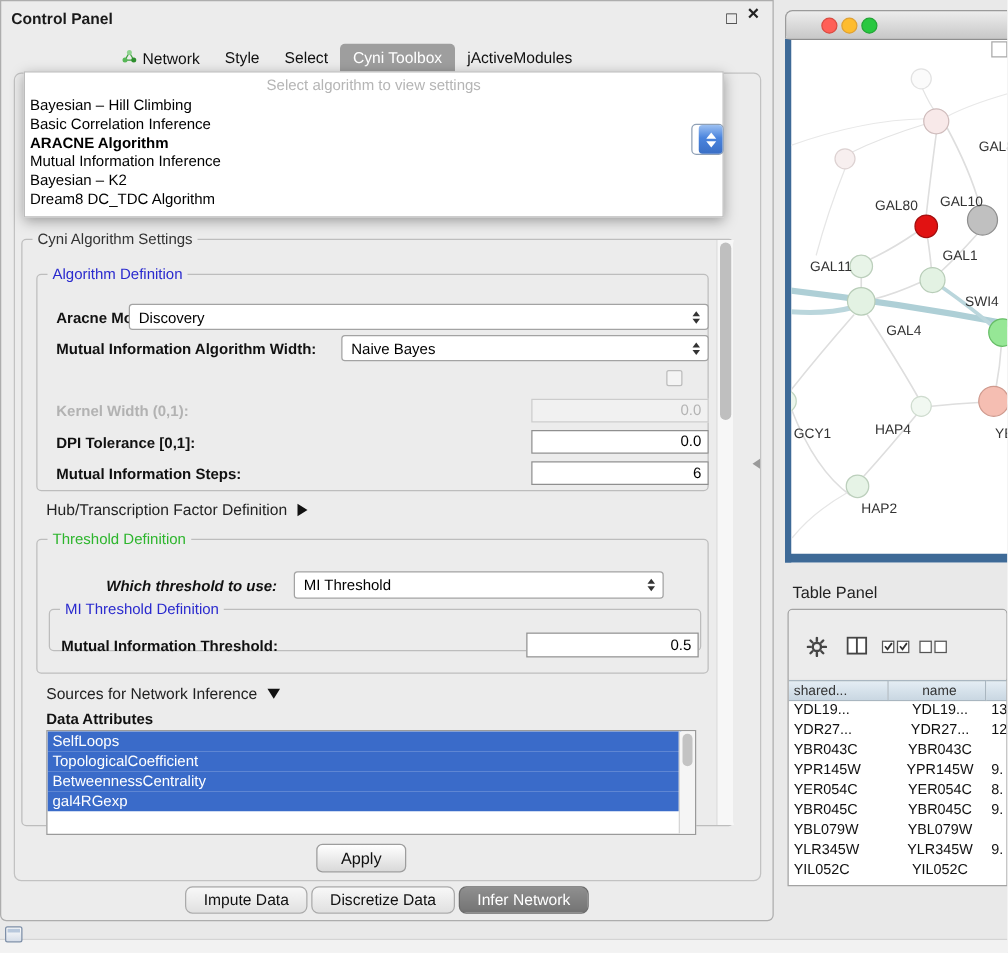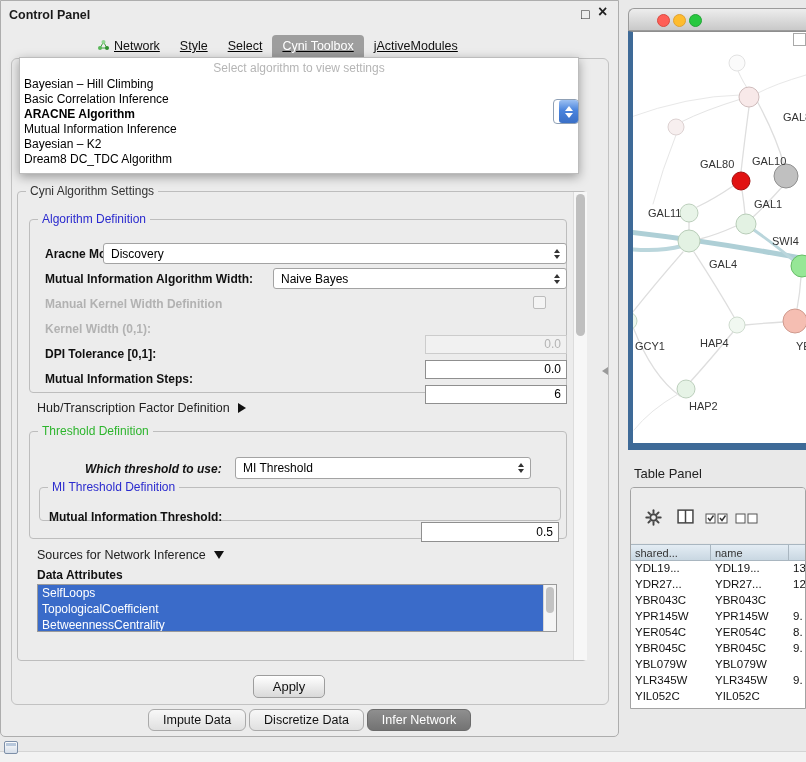--- a/index.html
+++ b/index.html
@@ -7,21 +7,21 @@
   #app { position:relative; width:806px; height:762px; background:#e9e9e9; overflow:hidden; font-family:"Liberation Sans",sans-serif; }
   .abs { position:absolute; }
 
   
   .control-panel { position:absolute; left:0; top:0; width:619px; height:737px; background:#ececec; border:1px solid #adadad; border-radius:0 0 5px 5px; }
   .cp-title { position:absolute; left:8px; top:7px; font-size:12.5px; font-weight:bold; color:#1a1a1a; }
   .win-btn { position:absolute; top:5px; font-size:14px; color:#222; cursor:default; line-height:16px; }
   .win-float { left:580px; }
   .win-close { left:597px; font-weight:bold; font-size:16px; top:3px; }
 
-  .tabbar { position:absolute; left:86px; top:34px; display:flex; align-items:center; height:23px;text-decoration:underline; }
+  .tabbar { position:absolute; left:86px; top:34px; display:flex; align-items:flex-start; height:23px; }
   .tab { font-size:12.5px; color:#111; padding:4px 10px 5px 10px; display:flex; align-items:center; gap:4px; white-space:nowrap; }
   .tab.sel { background:#9e9e9e; color:#fff; border-radius:4px 4px 0 0; }
 
   .content-panel { position:absolute; left:10px; top:57px; width:598px; height:647px; border:1px solid #c2c2c2; border-radius:6px; background:#ececec; }
 
   
   .dd-list { position:absolute; left:18px; top:56px; width:560px; height:117px; background:#fff; border:1px solid #bcbcbc; box-shadow:0 3px 10px rgba(0,0,0,0.35); z-index:40; padding-top:2px; }
   .dd-prompt { text-align:center; color:#b5b5b5; font-size:12px; line-height:17px; }
   .dd-item { font-size:12px; line-height:15px; padding:0 4px; white-space:nowrap; color:#000; }
   .dd-item.sel { font-weight:bold; }
@@ -37,29 +37,29 @@
   .legend.green { color:#2db52d; }
 
   .lbl { position:absolute; font-size:12px; font-weight:bold; color:#111; white-space:nowrap; }
   .lbl.dis { color:#b2b2b2; }
 
   .combo { position:absolute; background:#fff; border:1px solid #a3a3a3; border-radius:3px; font-size:12px; color:#000; display:flex; align-items:center; padding:0 20px 0 7px; }
   .combo-arr { position:absolute; right:6px; top:50%; transform:translateY(-50%); display:flex; flex-direction:column; gap:2px; }
   .tri-up { width:0;height:0;border-left:3.5px solid transparent;border-right:3.5px solid transparent;border-bottom:4px solid #333; }
   .tri-dn { width:0;height:0;border-left:3.5px solid transparent;border-right:3.5px solid transparent;border-top:4px solid #333; }
 
-  .tf { position:absolute; background:#fff; border:1px solid #8f8f8f; font-size:12px; color:#000; text-align:right; padding:0 5px; line-height:17px;margin-top:16px; }
+  .tf { position:absolute; background:#fff; border:1px solid #8f8f8f; font-size:12px; color:#000; text-align:right; padding:0 5px; line-height:17px; }
   .tf.dis { background:#f1f1f1; color:#b4b4b4; border-color:#cccccc; }
 
   .checkbox { position:absolute; width:13px; height:13px; border:1px solid #bcbcbc; background:#f4f4f4; border-radius:2px; }
 
   .expander-arrow-right { display:inline-block; width:0; height:0; border-top:5px solid transparent; border-bottom:5px solid transparent; border-left:8px solid #111; margin-left:8px; vertical-align:-1px; }
   .expander-arrow-down { display:inline-block; width:0; height:0; border-left:5px solid transparent; border-right:5px solid transparent; border-top:8px solid #111; margin-left:8px; vertical-align:0px; }
 
-  .attr-list { position:absolute; left:36px; top:583px; width:520px; height:48px; border:1px solid #9a9a9a; background:#fff; overflow:hidden; }
+  .attr-list { position:absolute; left:36px; top:583px; width:520px; height:84px; border:1px solid #9a9a9a; background:#fff; overflow:hidden; }
   .attr-items { position:absolute; left:0; top:0; width:507px; }
   .attr-item { height:16px; line-height:16px; font-size:12px; padding-left:4px; white-space:nowrap; }
   .attr-item.sel { background:#3a6bc9; color:#fff; }
   .attr-scroll { position:absolute; right:0; top:0; width:13px; height:100%; background:#f5f5f5; border-left:1px solid #d6d6d6; }
   .attr-thumb { position:absolute; left:2px; top:2px; width:8px; height:26px; background:#c3c3c3; border-radius:4px; }
 
   .settings-scroll { position:absolute; left:572px; top:191px; width:14px; height:468px; background:#f7f7f7; border-left:1px solid #dcdcdc; }
   .settings-thumb { position:absolute; left:2px; top:2px; width:9px; height:142px; background:#bfbfbf; border-radius:5px; }
 
   .apply-btn { position:absolute; left:252px; top:674px; width:72px; height:23px; border:1px solid #9d9d9d; border-radius:5px; background:linear-gradient(#ffffff,#d9d9d9); font-size:13px; color:#111; display:flex; align-items:center; justify-content:center; }
@@ -84,21 +84,21 @@
   
   .table-panel-label { position:absolute; left:634px; top:466px; font-size:13px; color:#222; }
   .table-panel { position:absolute; left:630px; top:487px; width:176px; height:222px; background:#e8e8e8; border:1px solid #a3a3a3; border-radius:4px 4px 0 0; overflow:hidden; }
   .tp-toolbar { position:absolute; left:0; top:0; width:176px; height:55px; background:#ececec; }
   .tp-icon { position:absolute; top:21px; }
   .thead { position:absolute; left:0; top:56px; width:240px; height:17px; display:flex; }
   .th { height:17px; background:linear-gradient(#e4edf4,#c9d7e2); border-right:1px solid #a9b6c0; border-top:1px solid #a9b6c0; border-bottom:1px solid #a9b6c0; font-size:11px; color:#333; padding:2px 0 0 4px; overflow:hidden; white-space:nowrap; }
   .tbody { position:absolute; left:0; top:73px; width:240px; height:149px; background:#fff; overflow:hidden; }
   .tr { display:flex; height:16px; }
   .td { height:16px; font-size:11.5px; color:#111; padding:1px 0 0 4px; white-space:nowrap; overflow:hidden; }
-  .c0 { width:80px; } .c1 { width:78px; } .c2 { width:60px; }
+  .c0 { width:80px; } .c1 { width:78px;text-align:center; } .c2 { width:60px; }
 
   .bottom-strip { position:absolute; left:0; top:751px; width:806px; height:11px; background:#f2f2f2; border-top:1px solid #d4d4d4; }
   .float-icon { position:absolute; left:4px; top:741px; width:14px; height:13px; border:1px solid #7d8fa8; border-radius:2px; background:linear-gradient(#fdfdfd,#d6dee9); z-index:6; }
   .float-icon::before { content:""; position:absolute; left:1px; top:1px; right:1px; height:3px; background:#b8c8dc; }
 </style>
 </head>
 <body>
 
 <div id="app">
 
@@ -177,21 +177,20 @@
 
     <span class="lbl" style="left:44px; top:271px;">Mutual Information Algorithm Width:</span>
     <div class="combo" style="left:272px; top:267px; width:294px; height:21px;">
       <span>Naive Bayes</span>
       <span class="combo-arr">
           <span class="tri-up"></span>
           <span class="tri-dn"></span>
         </span>
     </div>
 
-    <span class="lbl dis" style="left:44px; top:296px;">Manual Kernel Width Definition</span>
     <div class="checkbox" style="left:532px; top:295px;"></div>
 
     <span class="lbl dis" style="left:44px; top:321px;">Kernel Width (0,1):</span>
     <div class="tf dis" style="left:424px; top:318px; width:142px; height:19px;">0.0</div>
 
     <span class="lbl" style="left:44px; top:346px;">DPI Tolerance [0,1]:</span>
     <div class="tf" style="left:424px; top:343px; width:142px; height:19px;">0.0</div>
 
     <span class="lbl" style="left:44px; top:371px;">Mutual Information Steps:</span>
     <div class="tf" style="left:424px; top:368px; width:142px; height:19px;">6</div>

